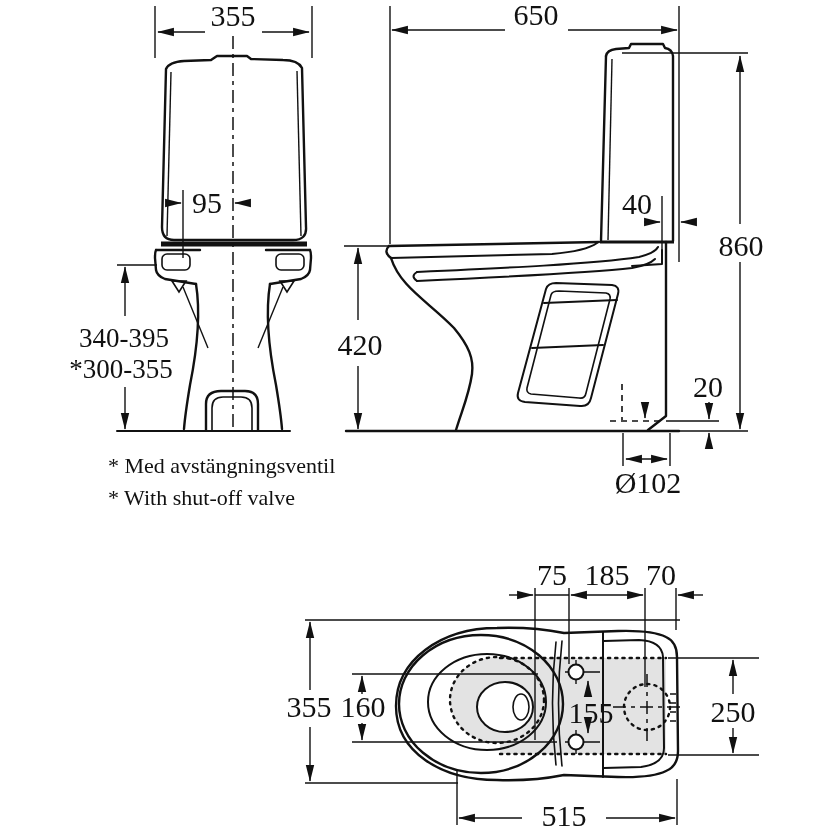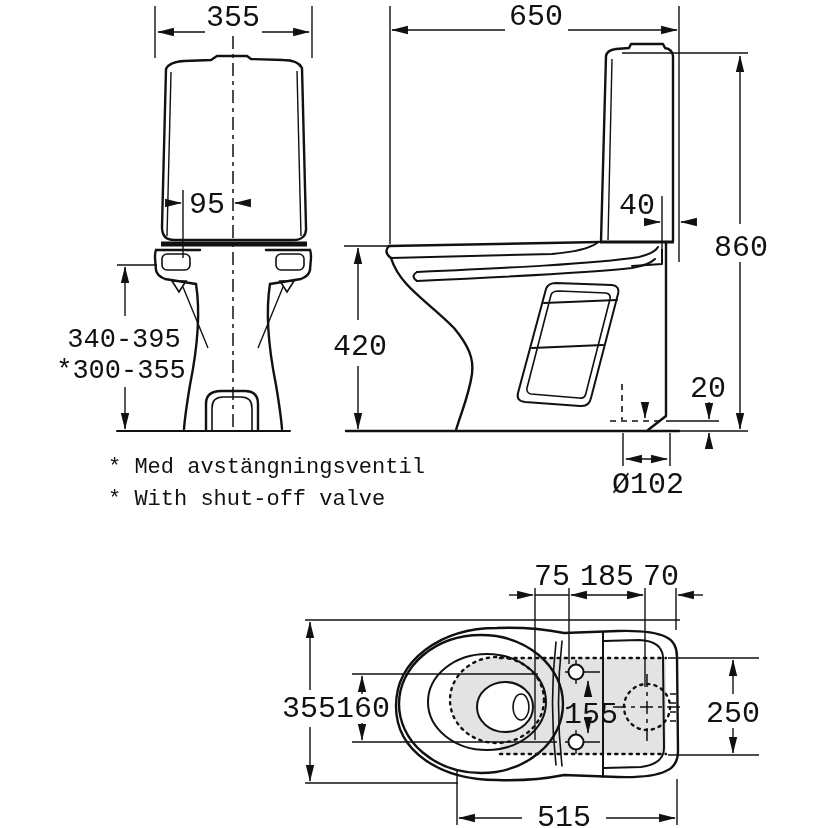--- a/index.html
+++ b/index.html
@@ -1,16 +1,16 @@
 <!DOCTYPE html>
 <html><head>
 <meta charset="utf-8">
 <style>
   html,body{margin:0;padding:0;background:#fff;}
-  .stage{width:828px;height:828px;background:#fff;position:relative;font-family:Liberation Mono, monospace;}
+  .stage{width:828px;height:828px;background:#fff;position:relative;font-family:Liberation Serif, serif;}
   svg{display:block;}
   path,line,ellipse,circle,rect{vector-effect:none;}
   .ol   {fill:none;stroke:#111;stroke-width:2.4;stroke-linecap:round;stroke-linejoin:round;}
   .ol2  {fill:none;stroke:#111;stroke-width:2;stroke-linecap:round;stroke-linejoin:round;}
   .thin {fill:none;stroke:#111;stroke-width:1.4;stroke-linecap:butt;}
   .thin2{fill:none;stroke:#111;stroke-width:1.6;stroke-linecap:round;}
   .heavy{fill:none;stroke:#111;stroke-width:5;stroke-linecap:butt;}
   .jband{fill:none;stroke:#111;stroke-width:3;stroke-linecap:butt;}
   .cl   {fill:none;stroke:#111;stroke-width:1.5;stroke-dasharray:13 5 4 5;}
   .hid  {fill:none;stroke:#111;stroke-width:1.6;stroke-dasharray:6 5;}

